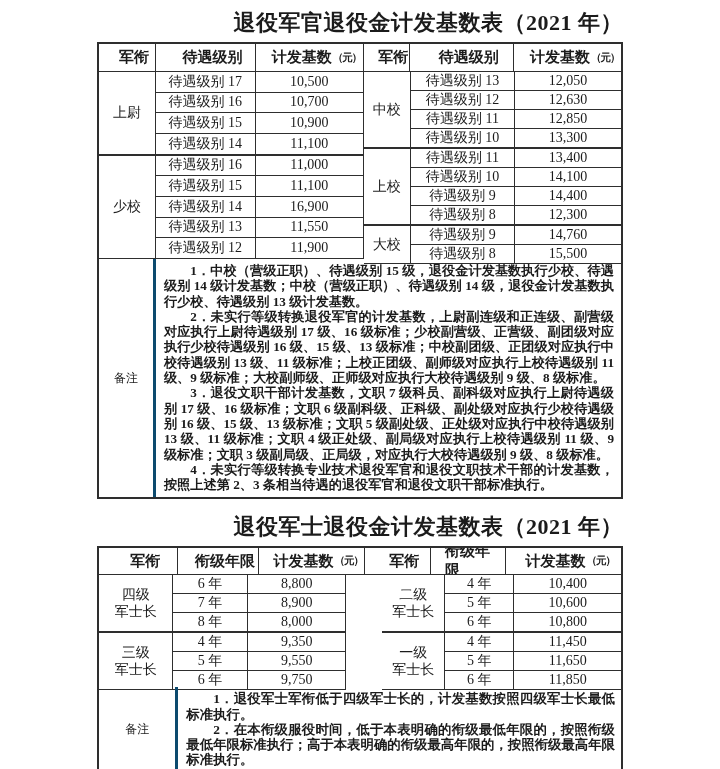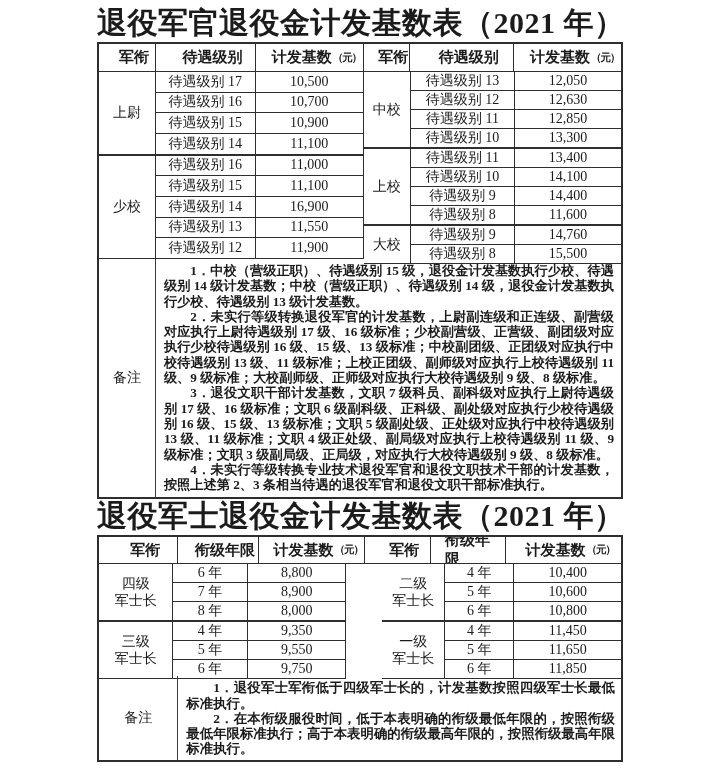--- a/index.html
+++ b/index.html
@@ -5,25 +5,25 @@
   * { margin:0; padding:0; box-sizing:border-box; }
   html,body { background:#ffffff; }
   body {
     width:720px; height:769px; overflow:hidden;
     font-family:"Liberation Serif","DejaVu Serif",serif;
     color:#1b1b1b;
   }
   .page { width:526px; margin:0 auto; padding-top:10px; }
 
   h1.title {
-    font-size:30px; font-weight:bold; text-align:right;
+    font-size:22px; font-weight:bold; text-align:right;
     letter-spacing:.5px; line-height:26px; margin:0 0 6px 0;
     white-space:nowrap;
   }
-  .t2 h1.title { margin-top:4px; }
+  .t2 h1.title { margin-top:15px; }
 
   .tbl { border:2px solid #2e2e2e; background:#fff; }
 
   
   .hrow { display:flex; font-weight:bold; font-size:15px; border-bottom:1px solid #2e2e2e; }
   .t1 .hrow { height:28px; }
   .t2 .hrow { height:27px; }
   .hcell { display:flex; align-items:center; justify-content:center; border-right:1px solid #2e2e2e; gap:1px; overflow:hidden;padding-left:14px; }
   .hcell:last-child { border-right:0; }
   .unit { font-size:10.5px; font-weight:bold; letter-spacing:-1px; }
@@ -51,21 +51,21 @@
     text-align:center; vertical-align:middle;
     font-size:14px; padding:0; overflow:hidden; white-space:nowrap;
   }
   .half.right td.val { border-right:0; }
   tr.gstart td { border-top:2px solid #2e2e2e; }
   td.rank { white-space:pre-line; line-height:17px; }
 
   
   .rrow { display:flex; }
   .rlabel { display:flex; align-items:center; justify-content:center;
-            border-right:1px solid #0c4a6e; font-size:14px; flex:0 0 auto; }
+            border-right:3px solid #0c4a6e; font-size:12px; flex:0 0 auto; }
   .t1 .rlabel { width:10.9%; }
   .t2 .rlabel { width:15.2%; }
   .rtext { flex:1; text-align:justify; }
   .t1 .rtext { font-size:13.2px; line-height:15.3px; padding:4px 7px 5px 8px; }
   .t2 .rtext { font-size:13.4px; line-height:15.2px; padding:4px 6px 4px 8px; }
   .rtext p { text-indent:2em;font-weight:bold; }
 </style>
 </head>
 <body style="background: rgb(255, 255, 255); color: rgb(27, 27, 27);">
 
@@ -176,21 +176,21 @@
               <tr>
                 <td class="lvl">待遇级别 10</td>
                 <td class="val">14,100</td>
               </tr>
               <tr>
                 <td class="lvl">待遇级别 9</td>
                 <td class="val">14,400</td>
               </tr>
               <tr>
                 <td class="lvl">待遇级别 8</td>
-                <td class="val">11,600</td>
+                <td class="val">12,300</td>
               </tr>
               <tr class="gstart">
                 <td class="rank" rowspan="2">大校</td>
                 <td class="lvl">待遇级别 9</td>
                 <td class="val">14,760</td>
               </tr>
               <tr>
                 <td class="lvl">待遇级别 8</td>
                 <td class="val">15,500</td>
               </tr>

